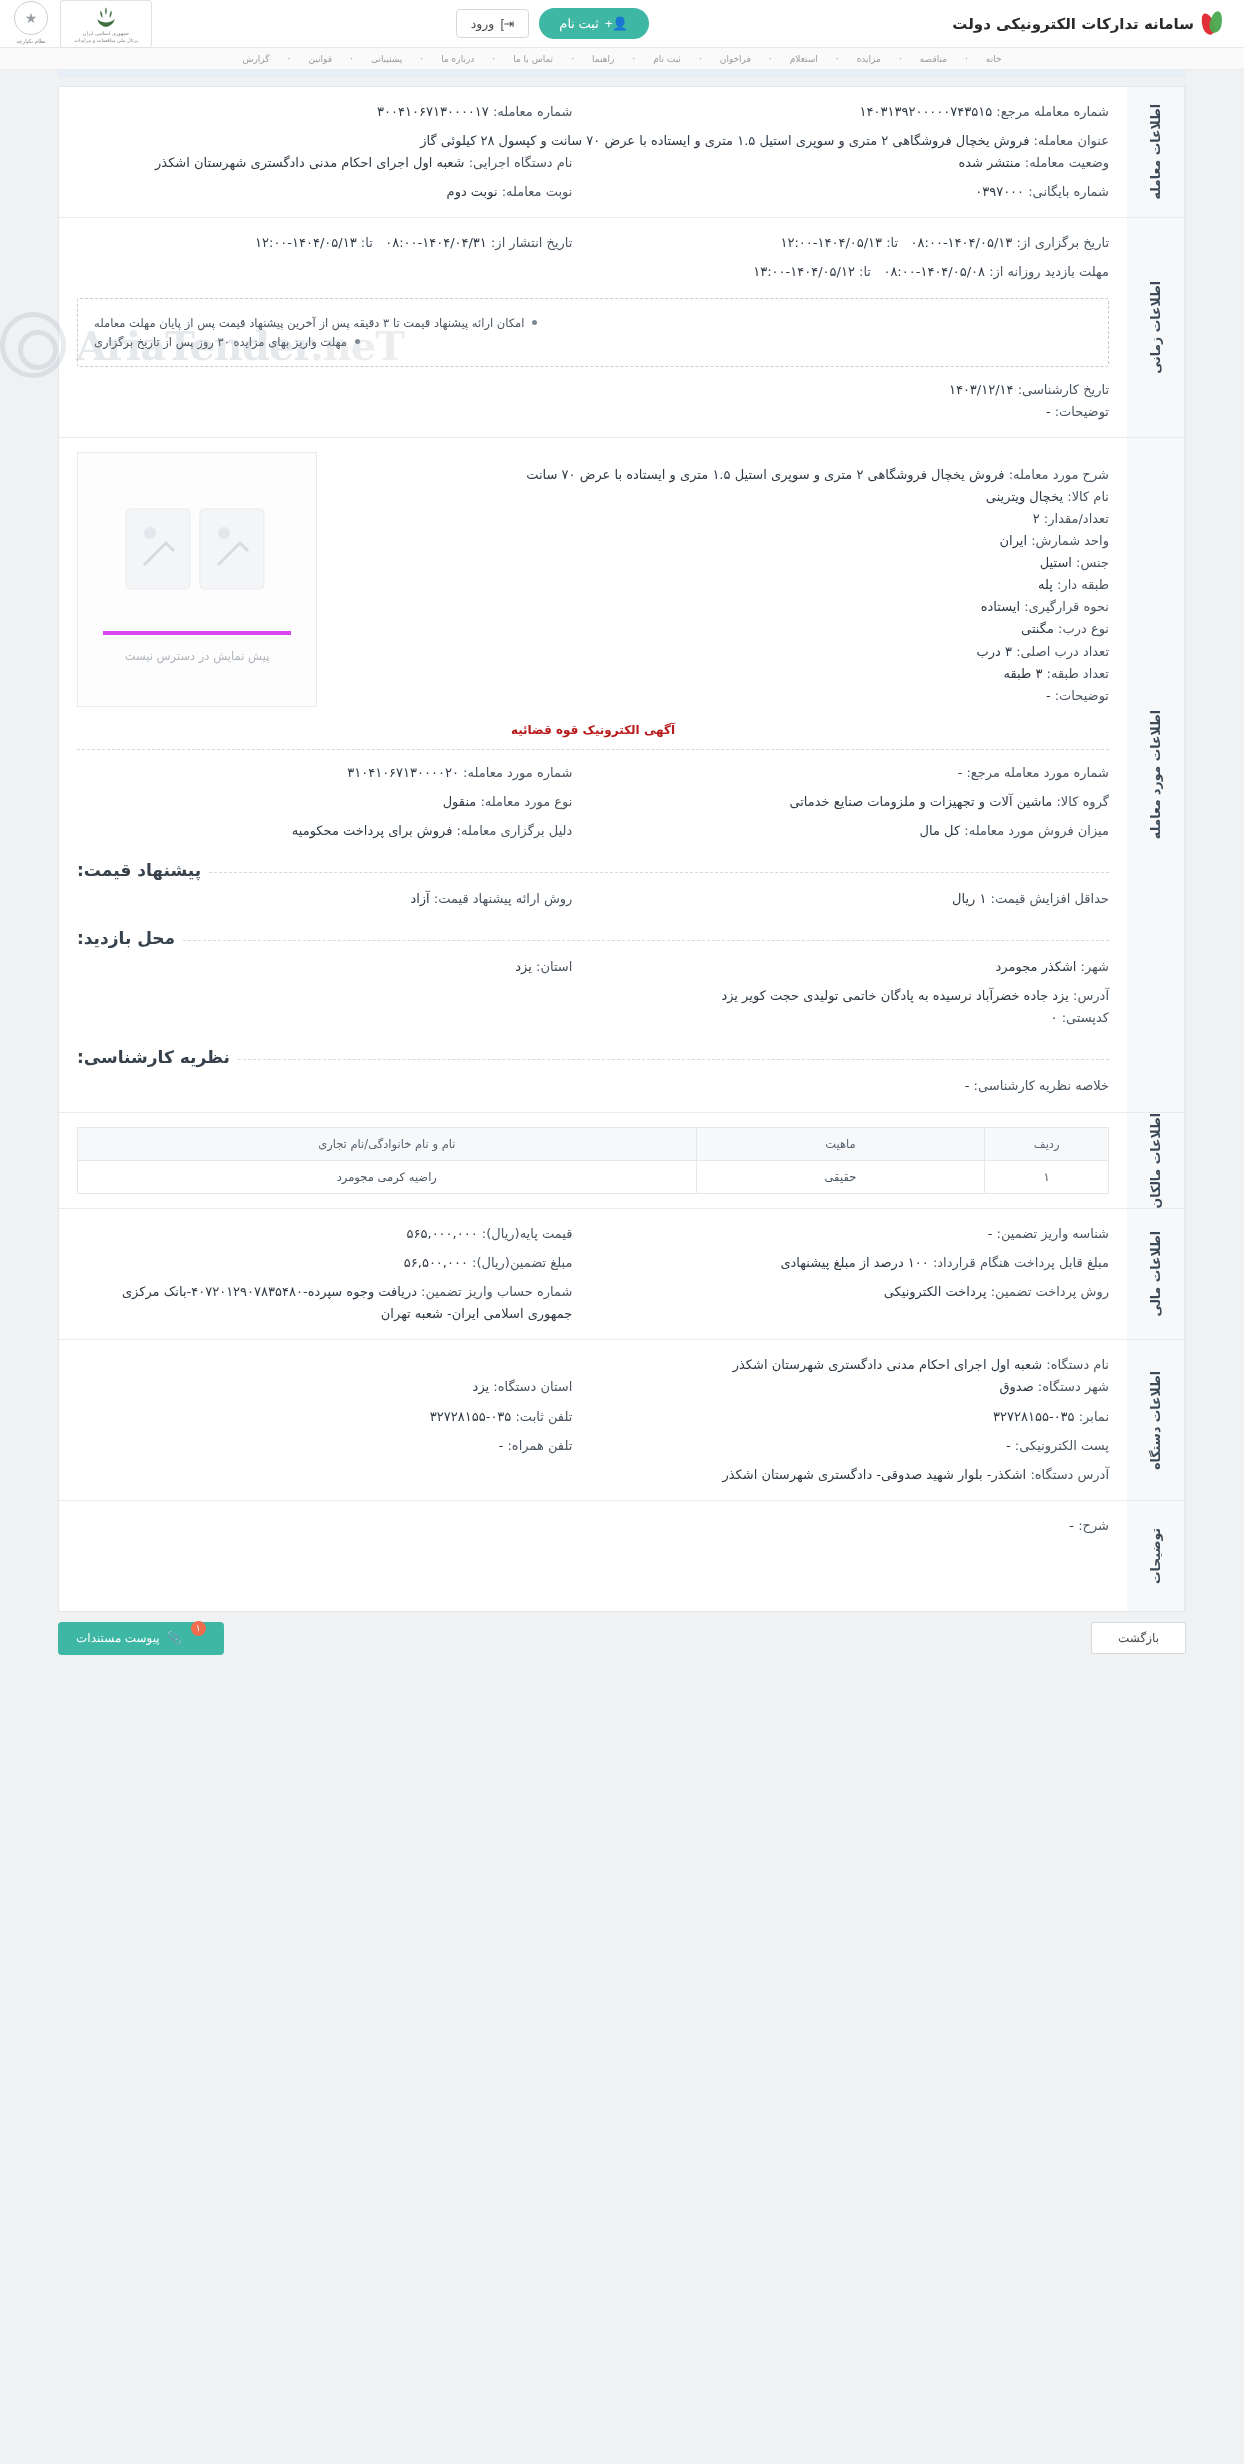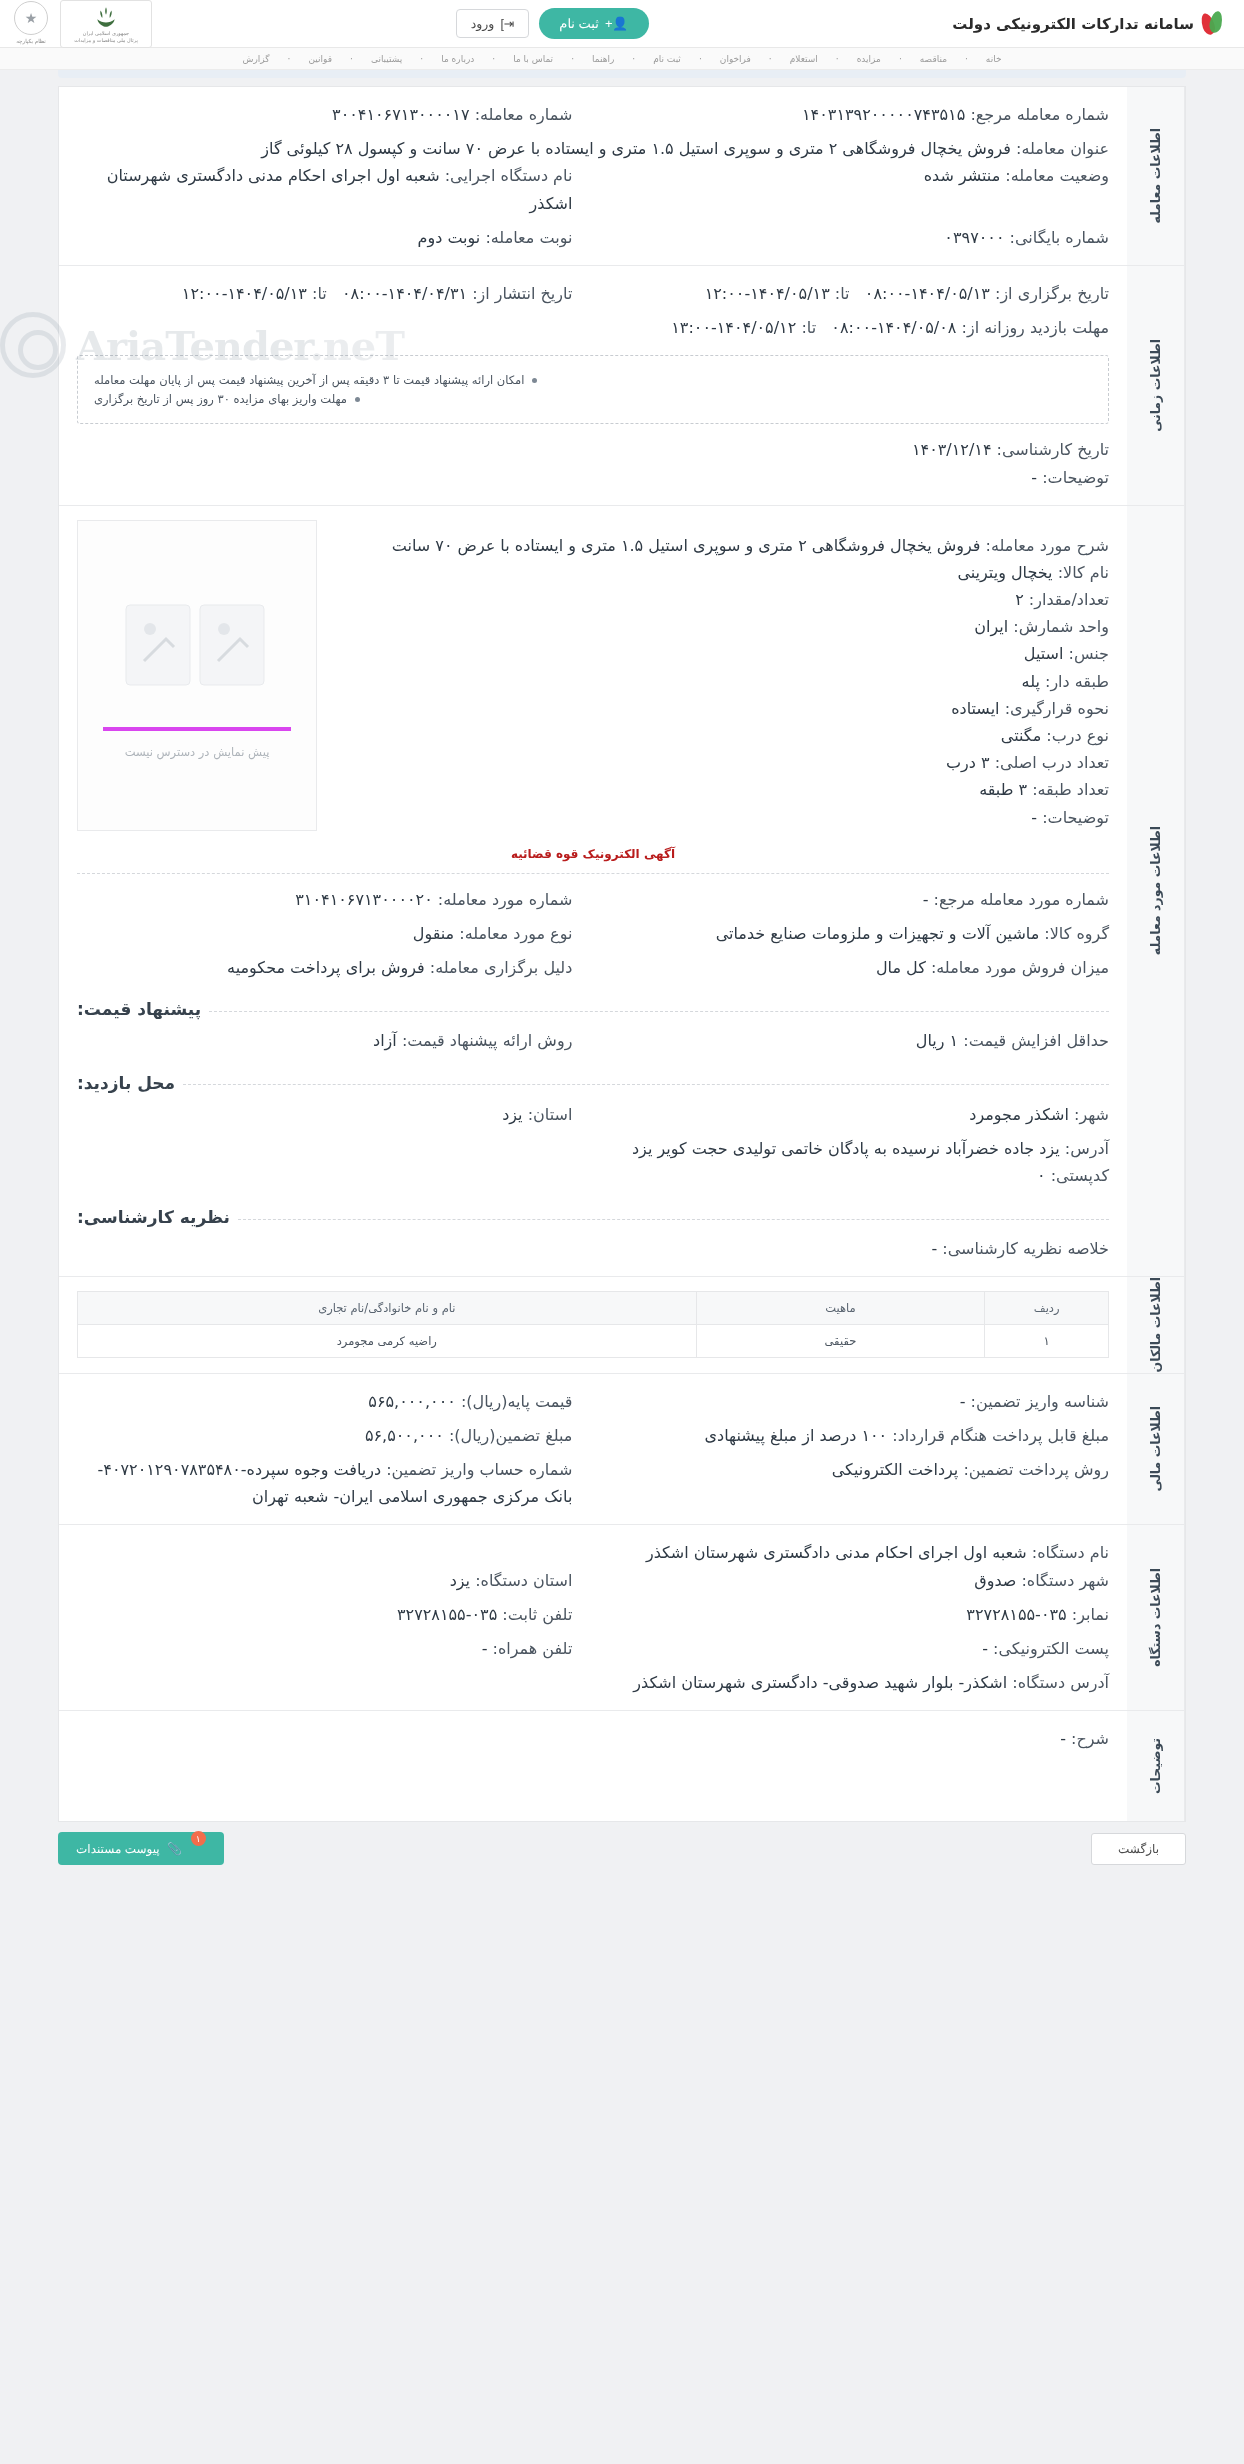--- a/index.html
+++ b/index.html
@@ -94,21 +94,21 @@
     writing-mode: vertical-rl;
     transform: rotate(180deg);
     font-size: 12.5px;
     font-weight: bold;
     color: #3c4a57;
     letter-spacing: .5px;
     white-space: nowrap;
   }
   .sect-body { flex: 1; padding: 14px 18px; }
   .row2 { display: flex; justify-content: space-between; gap: 20px; margin-bottom: 7px; }
-  .fld { font-size: 16px; color: #4b5560; line-height: 1.7; }
+  .fld { font-size: 13px; color: #4b5560; line-height: 1.7; }
   .fld b { font-weight: normal; color: #4b5560; }
   .fld .v { color: #2f3a45; }
   .half { width: 48%; }
   
   .dash-box {
     border: 1px dashed #c8ccd1;
     border-radius: 3px;
     padding: 12px 16px;
     margin: 14px 0 12px 0;
   }

